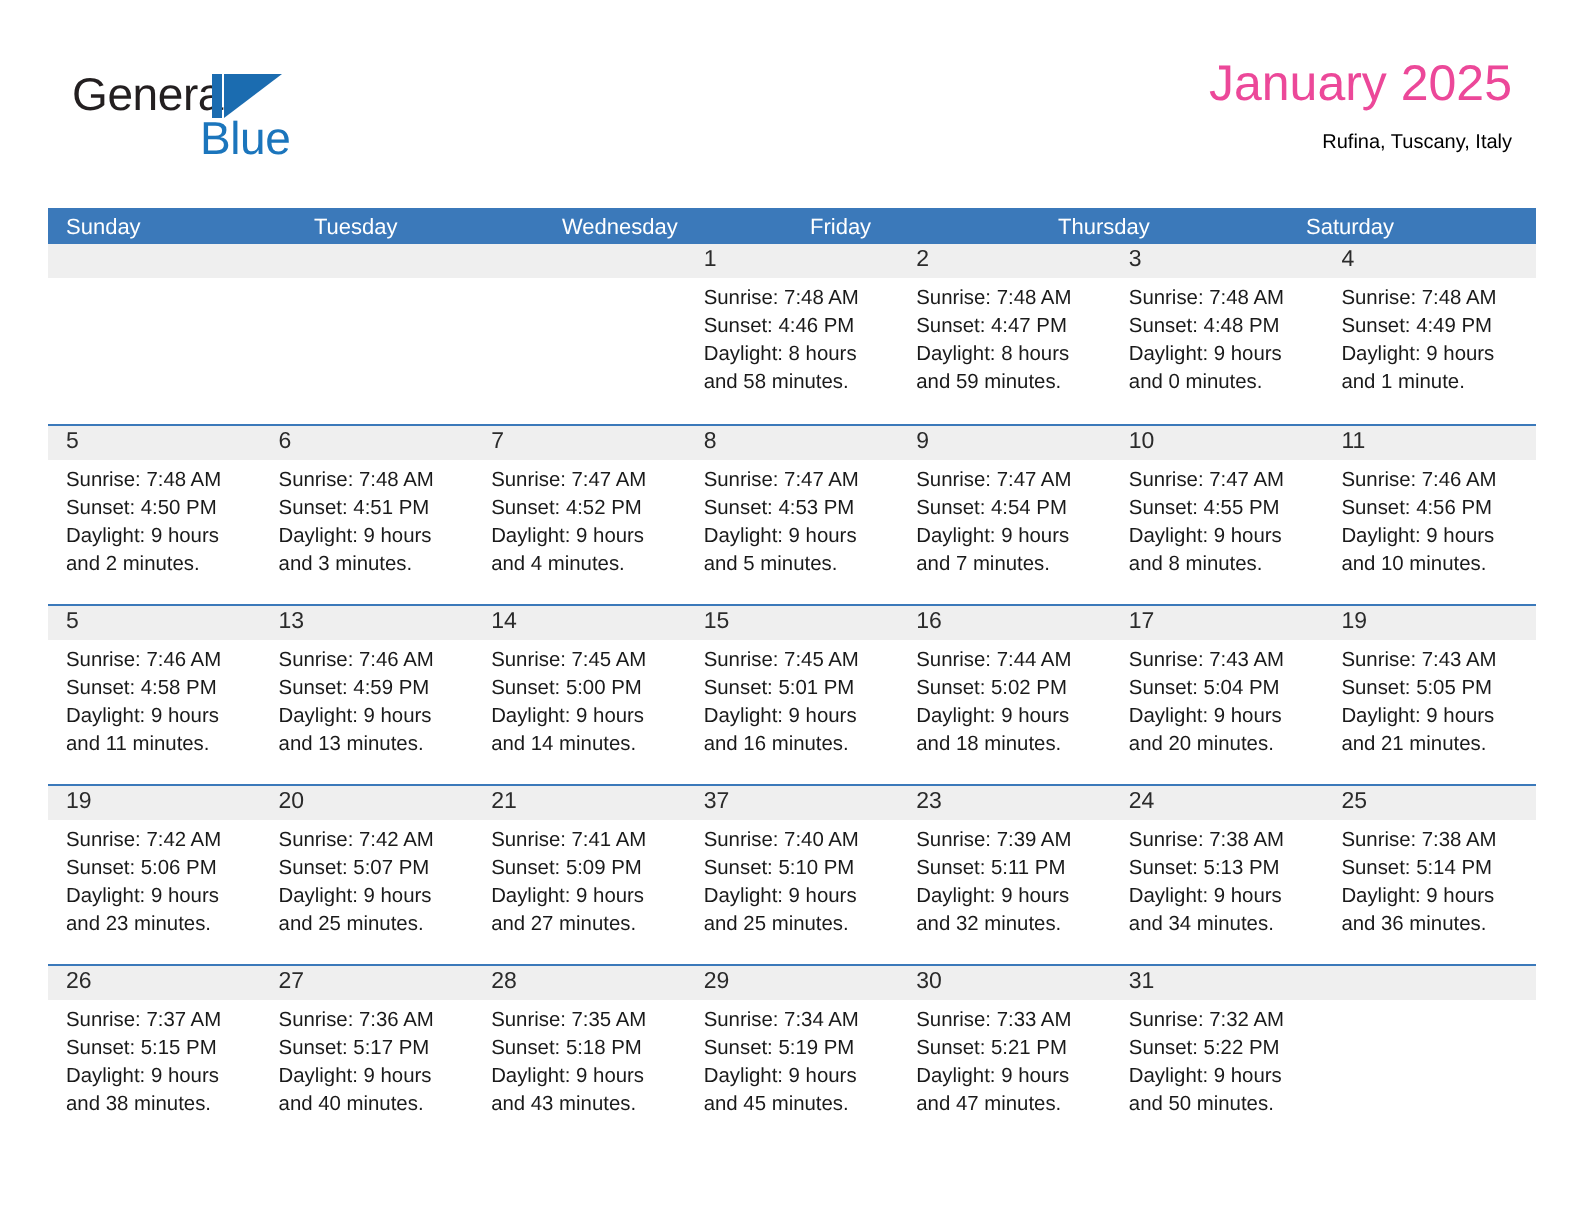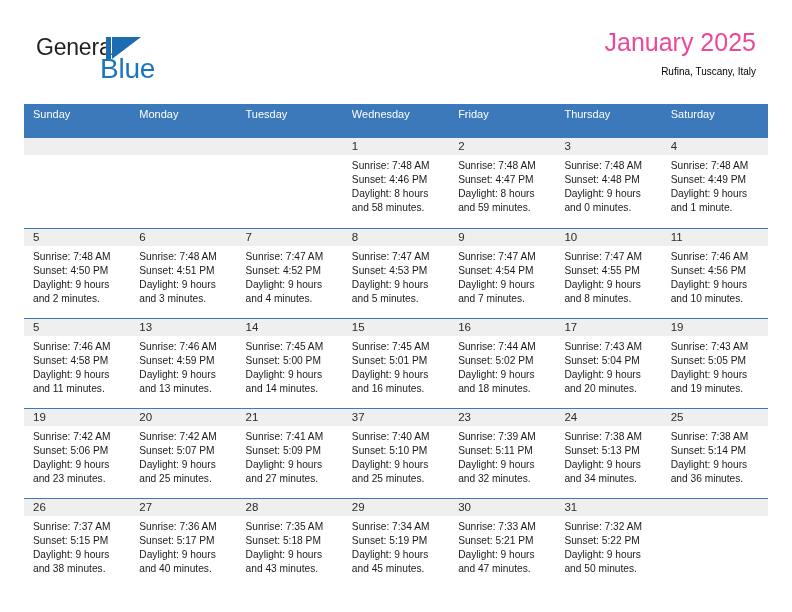--- a/index.html
+++ b/index.html
@@ -42,21 +42,21 @@
     font-size: 23px;
     color: #231f20;
     letter-spacing: -0.2px;
     line-height: 26px;
     white-space: nowrap;
   }
   .brand-blue {
     position: absolute;
     left: 64px;
     top: 22px;
-    font-size: 28px;
+    font-size: 23px;
     color: #1b75bc;
     letter-spacing: -0.2px;
     line-height: 26px;
     white-space: nowrap;
     text-align: right;
   }
   .brand-mark {
     position: absolute;
     left: 70px;
     top: 3px;
@@ -107,21 +107,21 @@
     position: absolute;
     left: 24px;
     top: 104px;
     width: 744px;
   }
 
   .weekday-row {
     display: flex;
     width: 100%;
     background: #3b79ba;
-    height: 34px;
+    height: 18px;
   }
   .weekday {
     flex: 1 1 0;
     color: #ffffff;
     font-size: 11px;
     line-height: 21px;
     padding-left: 9px;
     white-space: nowrap;
     overflow: hidden;
   }
@@ -181,21 +181,20 @@
     <div class="title-block">
       <div class="cal-title">January 2025</div>
       <div class="cal-subtitle">Rufina, Tuscany, Italy</div>
     </div>
 
   </div>
 
   <div class="calendar">
     <div class="weekday-row">
       <div class="weekday">Sunday</div>
-      <div class="weekday">Monday</div>
       <div class="weekday">Tuesday</div>
       <div class="weekday">Wednesday</div>
       <div class="weekday">Friday</div>
       <div class="weekday">Thursday</div>
       <div class="weekday">Saturday</div>
     </div>
 
     <div id="weeks-container">
         <div class="week-row">
           <div class="day-cell empty">
@@ -366,21 +365,21 @@
       <div class="day-line">Daylight: 9 hours</div>
       <div class="day-line">and 20 minutes.</div>
     </div>
   </div>
           <div class="day-cell">
     <div class="day-num-strip">19</div>
     <div class="day-body">
       <div class="day-line">Sunrise: 7:43 AM</div>
       <div class="day-line">Sunset: 5:05 PM</div>
       <div class="day-line">Daylight: 9 hours</div>
-      <div class="day-line">and 19 minutes.</div>
+      <div class="day-line">and 21 minutes.</div>
     </div>
   </div>
         </div>
         <div class="week-row">
           <div class="day-cell">
     <div class="day-num-strip">19</div>
     <div class="day-body">
       <div class="day-line">Sunrise: 7:42 AM</div>
       <div class="day-line">Sunset: 5:06 PM</div>
       <div class="day-line">Daylight: 9 hours</div>

